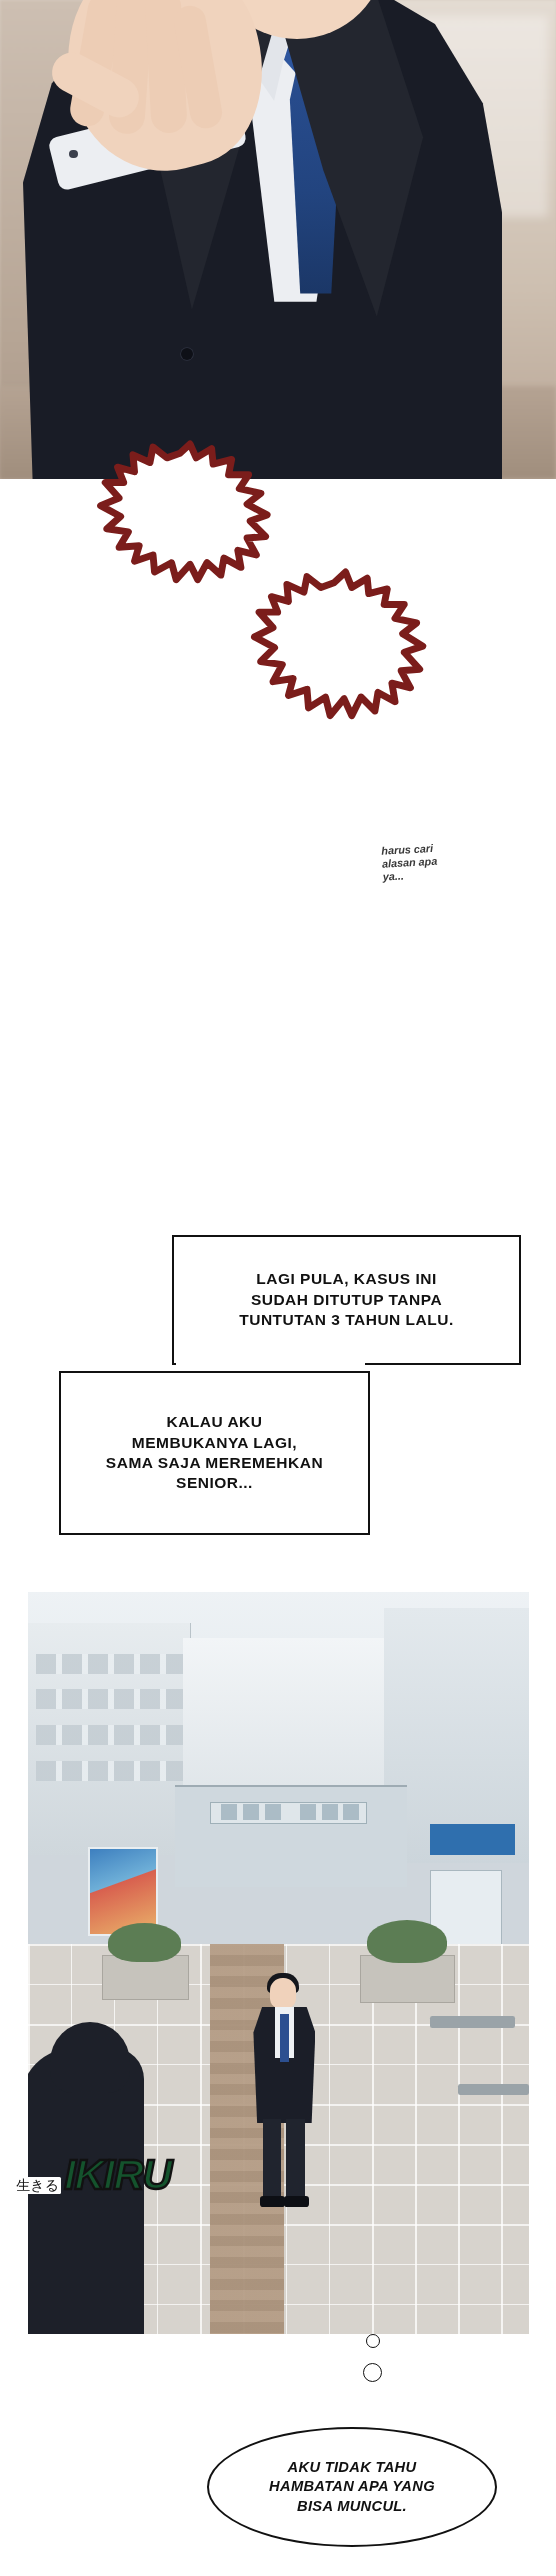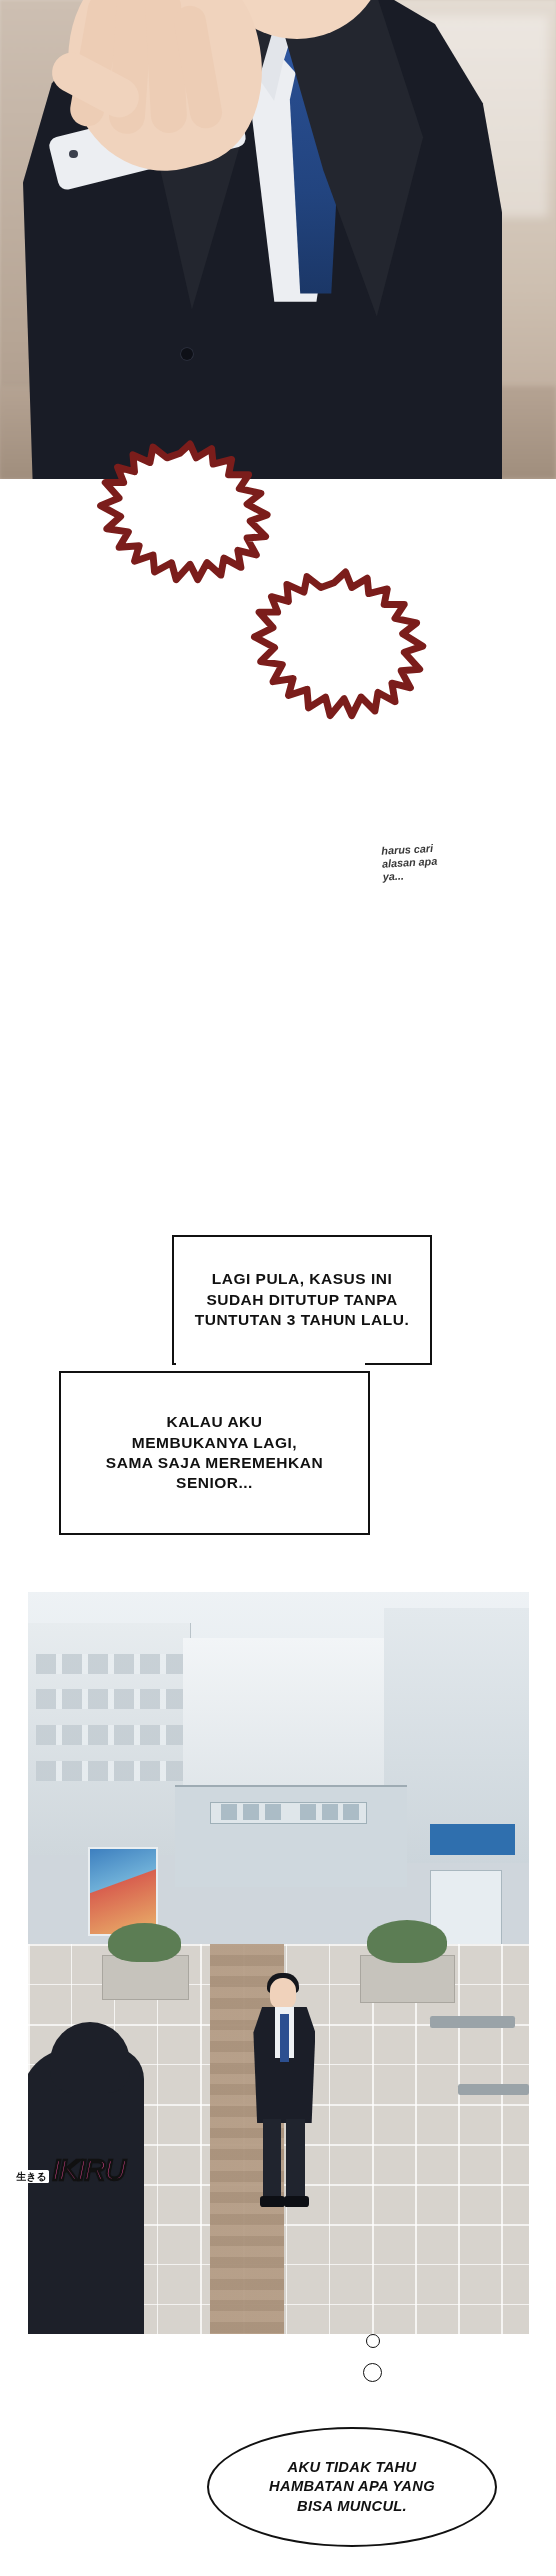--- a/index.html
+++ b/index.html
@@ -290,31 +290,31 @@
   }
 
   
   .logo-wrap {
     position: absolute; left: 14px; top: 2156px;
     display: flex; align-items: flex-end; gap: 3.1px;
   }
   .logo-kanji {
     background: #ffffff;
     color: #111;
-    font-size: 10px;
-    font-weight: 700;
+    font-size: 14px;
+    font-weight: 400;
     padding: 1.5px 2.3px;
     line-height: 1;
     border-radius: 1.5px;
   }
   .logo-main {
-    font-size: 30px;
-    font-weight: 400;
+    font-size: 42px;
+    font-weight: 700;
     letter-spacing: -1.5px;
-    color: #ec4899;
+    color: #14532d;
     -webkit-text-stroke: 2.3px #111;
     text-shadow: 0 0 1.5px #000;
     line-height: .9;
     font-style: italic;
   }
 
   
   .dot { position: absolute; background: #ffffff; border:1.5px solid #111; border-radius: 50%;}
 
   
@@ -373,21 +373,21 @@
   <div class="spiky-wrap" style="left:168px; top:572px; width:332px; height:193px;">
     <svg class="spiky-svg" width="332" height="193" viewBox="0 0 430 250">
       <path d="M215 14 L230 0 L238 20 L258 8 L260 28 L284 22 L280 42 L306 42 L294 60 L322 66 L304 80 L330 96 L306 104 L326 126 L302 128 L314 150 L290 144 L294 168 L272 156 L268 180 L250 162 L238 186 L228 164 L210 186 L204 162 L182 176 L180 152 L156 160 L162 138 L136 142 L148 120 L120 116 L138 98 L112 84 L136 72 L118 52 L142 52 L134 32 L156 38 L154 16 L176 26 L180 6 L198 20 Z" fill="#ffffff" stroke="#7b1d1b" stroke-width="9" stroke-linejoin="round"></path>
     </svg>
   </div>
 
   <div class="small-note" style="left:382px; top:841px; width:139px;">harus cari
 alasan apa
 ya...</div>
 
-  <div class="rect-balloon" style="left:172px; top:1235px; width:260px; height:130px;">
+  <div class="rect-balloon" style="left:172px; top:1235px; width:349px; height:130px;">
     <div class="btxt" style="font-size:15.5px;">LAGI PULA, KASUS INI
 SUDAH DITUTUP TANPA
 TUNTUTAN 3 TAHUN LALU.</div>
   </div>
 
   <div class="rect-balloon" style="left:59px; top:1371px; width:311px; height:164px;">
     <div class="btxt" style="font-size:15.5px;">KALAU AKU
 MEMBUKANYA LAGI,
 SAMA SAJA MEREMEHKAN
 SENIOR...</div>

